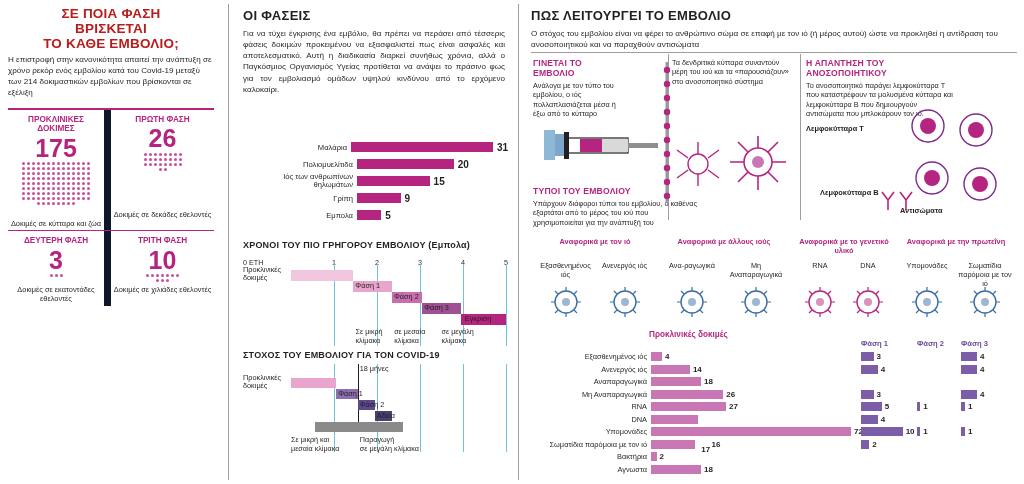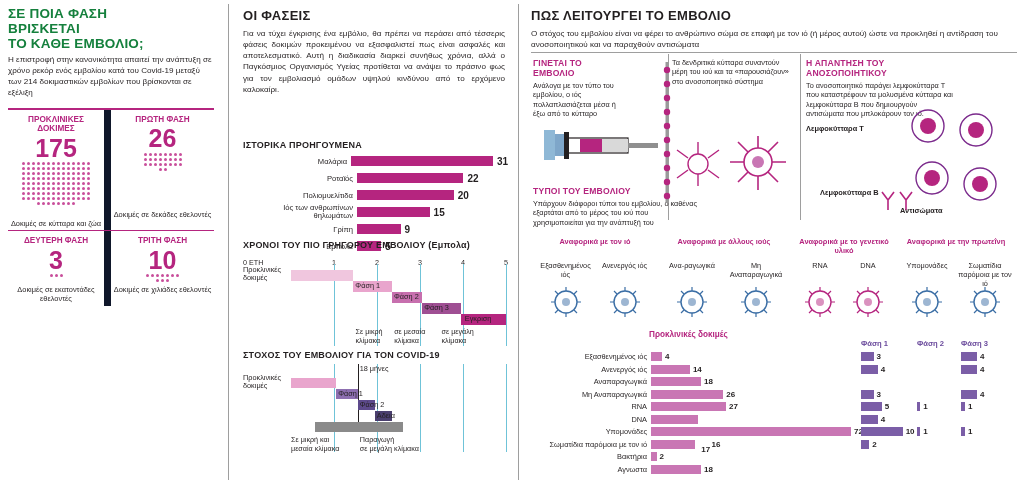--- a/index.html
+++ b/index.html
@@ -8,21 +8,21 @@
     background:#ffffff;
     font-family:"Liberation Sans", sans-serif;
     color:#231f20;
     position:relative;
   }
   .page{position:relative;width:1024px;height:484px;}
   .col-div{position:absolute;background:#9e9e9e;}
 
   
   .left{position:absolute;left:8px;top:6px;width:206px;}
-  .l-title{font-size:13.5px;font-weight:bold;color:#15803d;line-height:1.12;letter-spacing:.2px;}
+  .l-title{font-size:13.5px;font-weight:bold;color:#b91c1c;line-height:1.12;letter-spacing:.2px;text-align:center;}
   .l-sub{font-size:8.1px;line-height:1.35;margin-top:4px;color:#231f20;}
   .hr-mag{height:2px;background:#b5257f;margin:9px 0 0 0;}
   .hr-thin{height:1px;background:#b5257f;}
   .quad{position:relative;width:206px;}
   .qrow{display:flex;}
   .qcell{width:103px;box-sizing:border-box;text-align:center;padding:5px 2px 2px;}
   .qcell.l{border-right:7px solid #0f172a;}
   .qlabel{font-size:8.2px;font-weight:bold;color:#b5257f;line-height:1.15;}
   .qnum{font-size:25px;font-weight:bold;color:#b5257f;line-height:1.05;margin-top:1px;}
   .qdots{margin:4px auto 3px;}
@@ -274,31 +274,25 @@
       </div>
     </div>
   </div>
 
   <div class="mid">
     <div class="h-sec">ΟΙ ΦΑΣΕΙΣ</div>
     <div class="m-body">Για να τύχει έγκρισης ένα εμβόλιο, θα πρέπει να περάσει από τέσσερις φάσεις δοκιμών προκειμένου να εξασφαλιστεί πως είναι ασφαλές και αποτελεσματικό. Αυτή η διαδικασία διαρκεί συνήθως χρόνια, αλλά ο Παγκόσμιος Οργανισμός Υγείας προτίθεται να ανάψει το πράσινο φως για τον εμβολιασμό ομάδων υψηλού κινδύνου από το ερχόμενο καλοκαίρι.</div>
   </div>
 
   <div style="position:absolute;left:243px;top:140px;width:265px;">
-    <div class="h-sub">ΙΣΤΟΡΙΚΑ ΠΡΟΗΓΟΥΜΕΝΑ</div>
     <div id="histRows">
         <div class="bar-row">
           <div class="bar-lbl" style="width: 110px;">Μαλάρια</div>
           <div class="bar" style="width: 150px;"></div>
           <div class="bar-val">31</div>
-        </div>
-        <div class="bar-row">
-          <div class="bar-lbl" style="width: 110px;">Ροταϊός</div>
-          <div class="bar" style="width: 106.452px;"></div>
-          <div class="bar-val">22</div>
         </div>
         <div class="bar-row">
           <div class="bar-lbl" style="width: 110px;">Πολιομυελίτιδα</div>
           <div class="bar" style="width: 96.7742px;"></div>
           <div class="bar-val">20</div>
         </div>
         <div class="bar-row">
           <div class="bar-lbl" style="width: 110px; white-space: normal; line-height: 1.05;">Ιός των ανθρωπίνων θηλωμάτων</div>
           <div class="bar" style="width: 72.5806px;"></div>
           <div class="bar-val">15</div>

